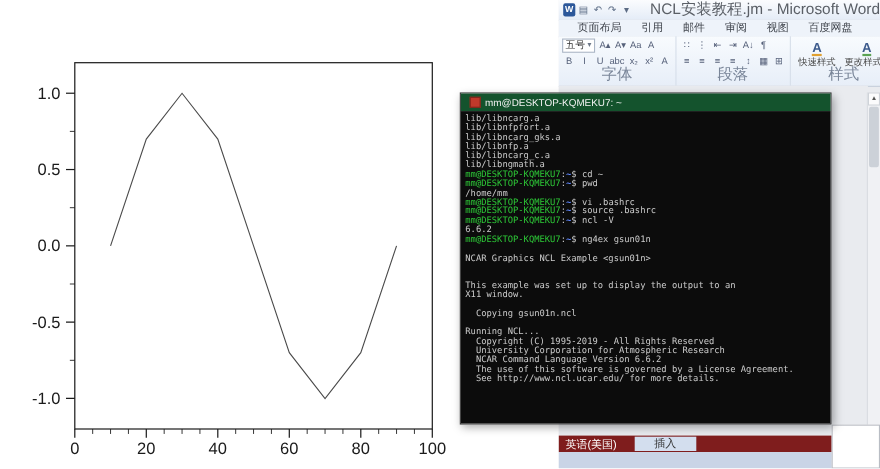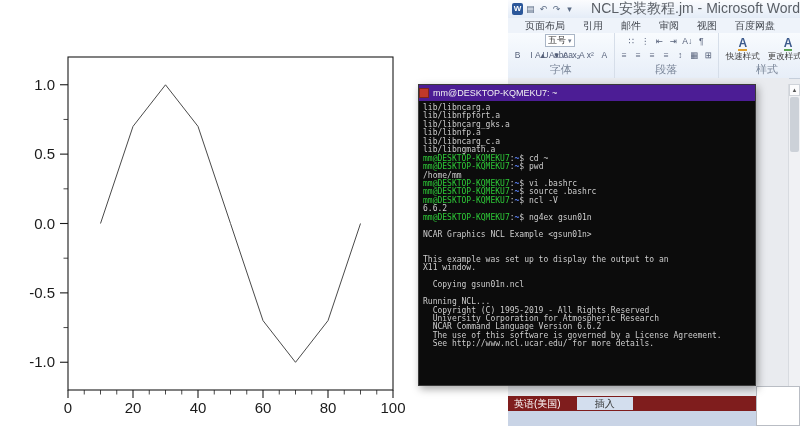--- a/index.html
+++ b/index.html
@@ -21,28 +21,28 @@
   .qic{font-size:9px;color:#5b6b84;width:11px;height:12px;line-height:12px;text-align:center;cursor:default;}
   .qic.word-logo{background:#2b579a;color:#fff;font-weight:bold;font-size:8px;border-radius:2px;}
   .word-title{position:absolute;left:0;right:0;text-align:right;font-size:14px;color:#5a5f66;pointer-events:none;}
   .tab-row{position:absolute;left:0;top:18px;right:0;height:15px;background:#eef3fa;
            border-bottom:1px solid #d3dbe6;display:flex;align-items:flex-start;padding-left:8px;}
   .wtab{font-size:10px;color:#40454d;padding:0 9px;line-height:15px;cursor:default;white-space:nowrap;}
   .ribbon{position:absolute;left:0;top:33px;right:0;height:45px;
           background:linear-gradient(#f8fbfe,#e7eef8);border-bottom:1px solid #c6cfdb;
           display:flex;}
   .rgroup{position:relative;height:45px;border-right:1px solid #d6dee9;padding:1px 3px 0 3px;box-sizing:border-box;}
-  .rrow{display:flex;align-items:center;height:14px;gap:1px;flex-direction:column;}
+  .rrow{display:flex;align-items:center;height:14px;gap:1px;}
   .iconrow{display:flex;align-items:center;gap:1px;}
   .ric{font-size:8.5px;color:#56617a;min-width:11px;height:12px;line-height:12px;text-align:center;
        border:1px solid transparent;border-radius:2px;white-space:nowrap;cursor:default;}
   .combo{display:inline-flex;align-items:center;background:#fff;border:1px solid #aab6c6;
          font-size:9px;color:#333;height:11px;padding:0 2px;margin-right:2px;cursor:default;}
   .combo .dd{font-size:7px;color:#6b7687;margin-left:2px;}
-  .glabel{position:absolute;left:0;right:0;bottom:1px;text-align:center;font-size:11px;color:#7a8699;}
+  .glabel{position:absolute;left:0;right:0;bottom:1px;text-align:center;font-size:14px;color:#7a8699;}
   .stylebtns{display:flex;height:31px;}
   .bigbtn{display:flex;flex-direction:column;align-items:center;justify-content:center;
           font-size:8.5px;color:#444;padding:0 4px;cursor:default;white-space:nowrap;}
   .bigA{font-size:12px;font-weight:bold;color:#3c5a8c;line-height:12px;
         border-bottom:2px solid #e0a030;}
   .bigA.alt{border-bottom:2px solid #5ba353;}
   .dd{font-size:7px;color:#6b7687;}
   .doc-area{position:absolute;left:0;top:78px;right:11px;bottom:30px;background:#e9ebef;}
   .scrollbar{position:absolute;right:0;top:84px;width:11px;height:312px;background:#f0f1f4;border-left:1px solid #d8dbe0;}
   .sb-arrow{width:11px;height:12px;background:#fbfbfc;border:1px solid #cfd3d9;box-sizing:border-box;
@@ -52,22 +52,22 @@
               display:flex;align-items:center;font-size:10px;color:#fff;}
   .lang{padding-left:6px;cursor:default;white-space:nowrap;}
   .insert-box{margin-left:16px;background:#d3deee;color:#333;padding:0 18px;height:13px;line-height:13px;cursor:default;}
   .bottom-strip{position:absolute;left:0;right:0;top:411px;height:15px;background:#c9d4e6;}
   .white-panel{position:absolute;right:0;top:386px;width:44px;height:40px;background:#ffffff;
                border:1px solid #b9bdc4;box-sizing:border-box;z-index:3;}
 
   
   .terminal-window{position:absolute;left:418px;top:84px;width:338px;height:302px;z-index:5;
                    box-shadow:2px 3px 8px rgba(0,0,0,0.35);border:1px solid #3a3a3a;box-sizing:border-box;}
-  .terminal-titlebar{height:16px;background:#4c1d95;color:#f2f2f2;font-size:9px;
-                     display:flex;align-items:center;padding-left:0;}
+  .terminal-titlebar{height:16px;background:#14532d;color:#f2f2f2;font-size:9px;
+                     display:flex;align-items:center;padding-left:8px;}
   .term-icon{width:8px;height:8px;background:#c0392b;border:1px solid #7e241a;margin-right:4px;display:inline-block;}
   .terminal-body{height:calc(100% - 16px);background:#0c0c0c;overflow:hidden;
                  font-family:"DejaVu Sans Mono","Liberation Mono",monospace;
                  font-size:8px;line-height:8.45px;padding:3px 4px;box-sizing:border-box;
                  white-space:pre;}
   .tline{height:8.45px;}
   .c-def{color:#cccccc;}
   .c-user{color:#2dc937;font-weight:normal;}
   .c-path{color:#5f87ff;font-weight:bold;}
 </style>

